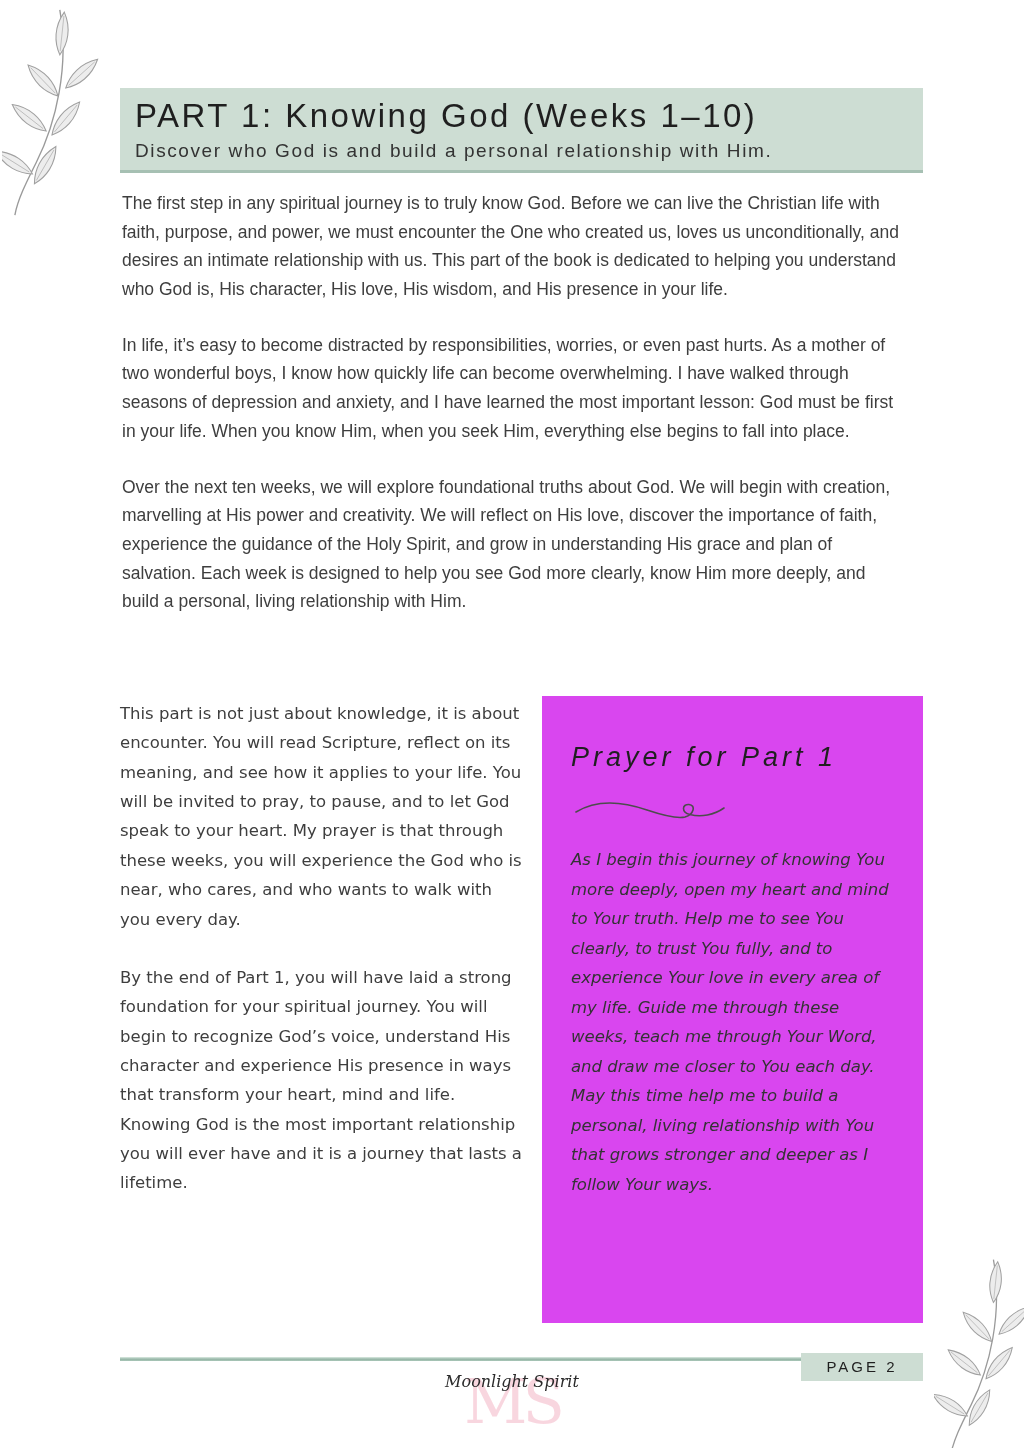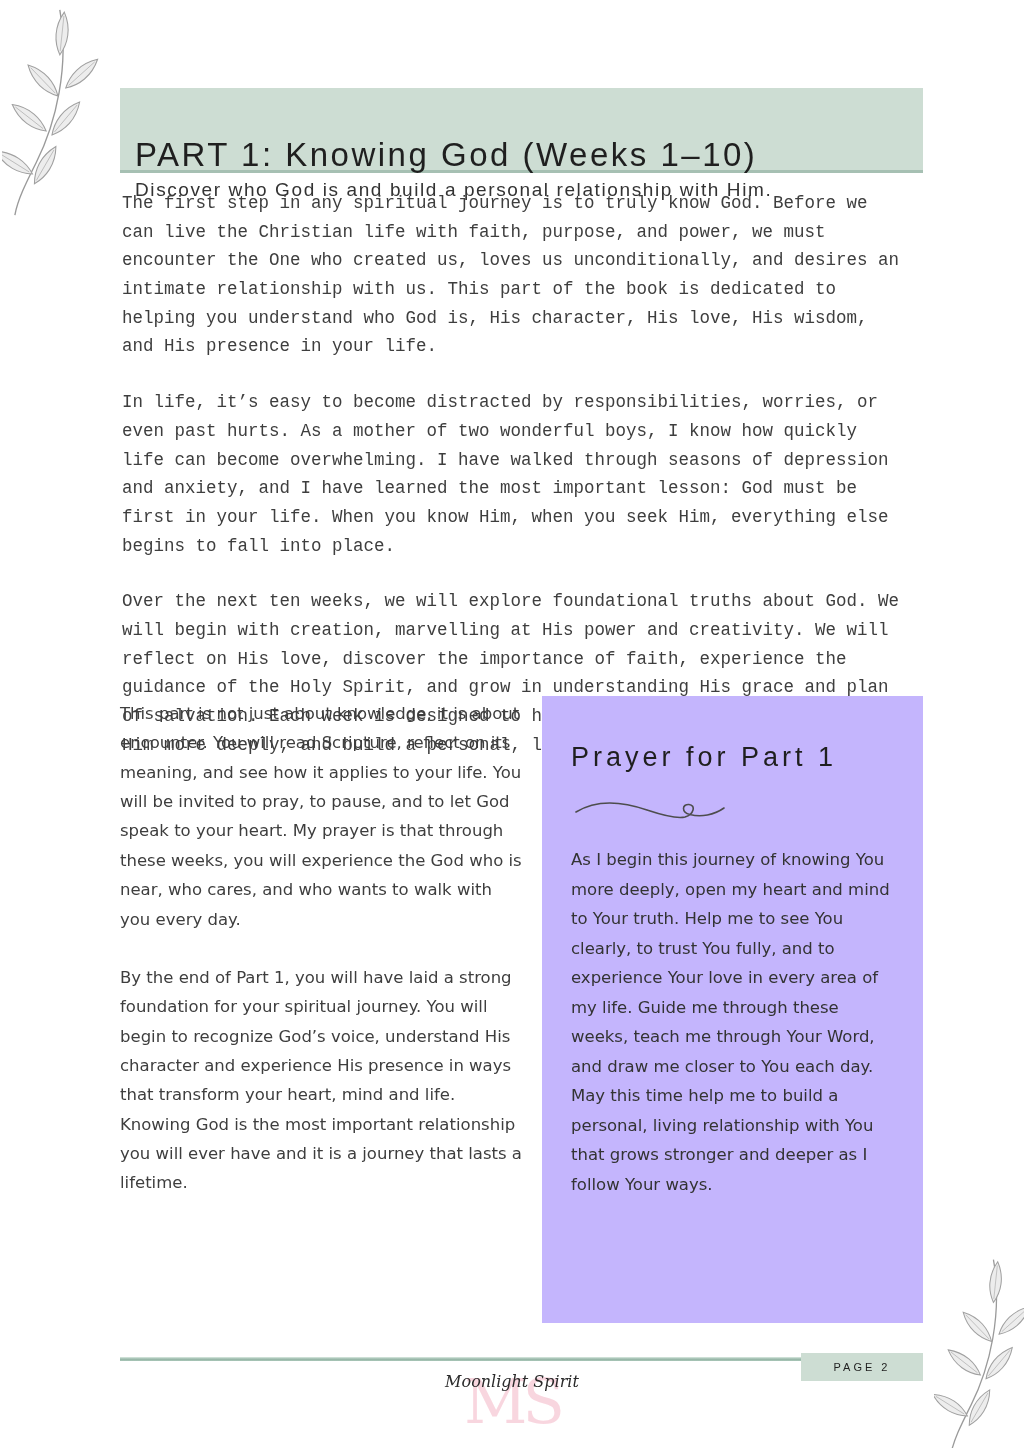--- a/index.html
+++ b/index.html
@@ -27,60 +27,60 @@
     border-bottom: 3px solid #a6c0b3;
     padding: 9px 0 0 15px;
   }
   .header-title {
     font-size: 33px;
     font-weight: 500;
     letter-spacing: 2.5px;
     color: #1f1f1f;
     line-height: 1.15;
     white-space: nowrap;
-    margin-top: 39px;
   }
   .header-subtitle {
     margin-top: 5px;
     font-size: 19px;
     letter-spacing: 1.6px;
     color: #333333;
     white-space: nowrap;
   }
 
   
   .intro {
     position: absolute;
     left: 122px; top: 189px;
     width: 795px;
     font-size: 17.5px;
     line-height: 1.64;
     color: #3e3e3e;
   }
-  .intro p { margin: 0 16px 27px 0; font-family: Liberation Mono, monospace; }
+  .intro p { margin: 0 16px 27px 0; }
 
   
   .left-col {
     position: absolute;
     left: 120px; top: 699px;
     width: 402px;
     font-family: "DejaVu Sans", sans-serif;
     font-size: 16.5px;
     line-height: 1.78;
     color: #3e3e3e;
   }
   .left-col p { margin: 0 0 29px 0; }
 
   .prayer-box {
     position: absolute;
     left: 542px; top: 696px;
     width: 381px; height: 627px;
     box-sizing: border-box;
-    background: #c4b5fd;
+    background: #d946ef;
     padding: 46px 28px 0 29px;
+    font-style: italic;
   }
   .prayer-title {
     font-size: 27px;
     font-weight: 500;
     letter-spacing: 4px;
     color: #1f1f1f;
     white-space: nowrap;
   }
   .prayer-flourish { margin: 22px 0 0 2px; display: block; }
   .prayer-text {
@@ -98,21 +98,21 @@
     left: 120px; top: 1357px;
     width: 684px; height: 4px;
     background: linear-gradient(180deg, #dcebe3 0%, #95b5a6 55%, #a9c6b8 100%);
   }
   .page-badge {
     position: absolute;
     left: 801px; top: 1353px;
     width: 122px; height: 28px;
     background: #cdddd3;
     color: #1f1f1f;
-    font-size: 11px;
+    font-size: 15px;
     letter-spacing: 3px;
     text-align: center;
     line-height: 28px;
   }
 
   .brand {
     position: absolute;
     left: 437px; top: 1362px;
     width: 150px; height: 84px;
     text-align: center;

